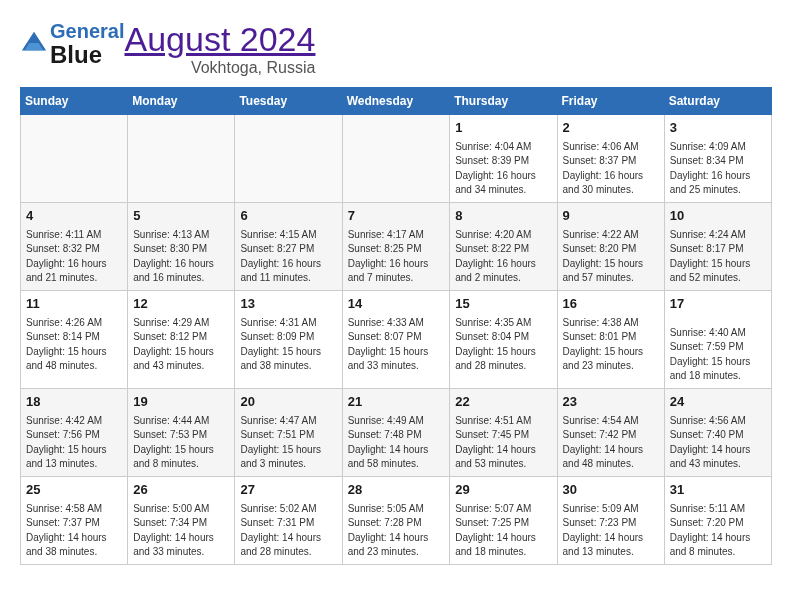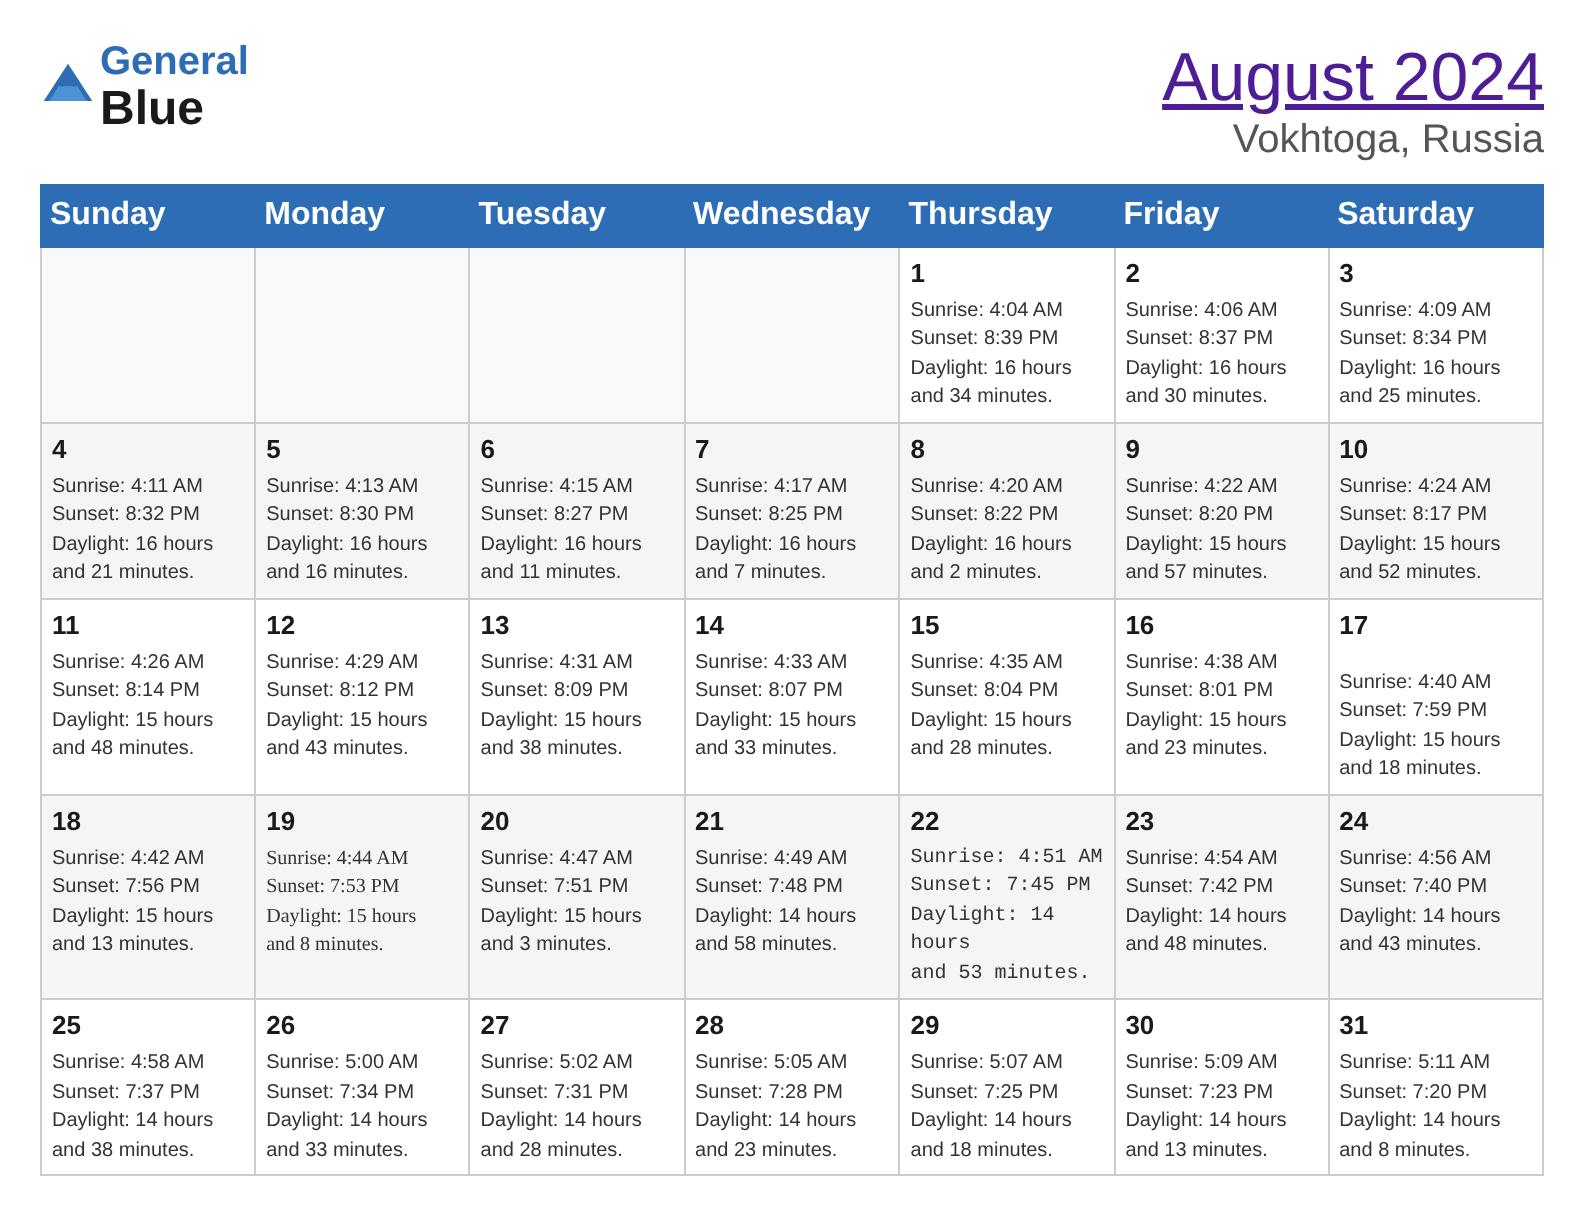--- a/index.html
+++ b/index.html
@@ -5,21 +5,20 @@
     * { box-sizing: border-box; margin: 0; padding: 0; }
     body {
       font-family: Arial, sans-serif;
       background: #fff;
       width: 792px;
       min-height: 612px;
       padding: 20px;
     }
     .header {
       display: flex;
-      justify-content: space-between;
       align-items: flex-start;
       margin-bottom: 10px;
     }
     .logo {
       display: flex;
       align-items: center;
     }
     .logo-icon {
       width: 28px;
       height: 28px;
@@ -28,34 +27,34 @@
     .title-block {
       text-align: right;
     }
     .month-title {
       font-size: 34px;
       font-weight: 300;
       color: #4c1d95;
       text-decoration: underline;
     }
     .location {
-      font-size: 20px;
+      font-size: 16px;
       color: #555;
     }
     .calendar {
       width: 100%;
       border-collapse: collapse;
       font-size: 11px;
     }
     .calendar th {
       background-color: #2d6db5;
       color: #fff;
       padding: 6px 4px;
       text-align: left;
-      font-size: 16px;
+      font-size: 12px;
       font-weight: 600;
       border: 1px solid #2d6db5;
     }
     .calendar td {
       vertical-align: top;
       border: 1px solid #ccc;
       padding: 4px 5px;
       height: 88px;
       width: 108px;
       background: #fff;
@@ -252,42 +251,42 @@
       <tr>
         <td>
           <span class="day-num">18</span>
           <div class="day-info" style="white-space: pre-line;">Sunrise: 4:42 AM
 Sunset: 7:56 PM
 Daylight: 15 hours
 and 13 minutes.</div>
         </td>
         <td>
           <span class="day-num">19</span>
-          <div class="day-info" style="white-space: pre-line; font-family: Liberation Serif, serif;">Sunrise: 4:44 AM
+          <div class="day-info" style="white-space: pre-line;">Sunrise: 4:44 AM
 Sunset: 7:53 PM
 Daylight: 15 hours
 and 8 minutes.</div>
         </td>
         <td>
           <span class="day-num">20</span>
           <div class="day-info" style="white-space: pre-line;">Sunrise: 4:47 AM
 Sunset: 7:51 PM
 Daylight: 15 hours
 and 3 minutes.</div>
         </td>
         <td>
           <span class="day-num">21</span>
           <div class="day-info" style="white-space: pre-line;">Sunrise: 4:49 AM
 Sunset: 7:48 PM
 Daylight: 14 hours
 and 58 minutes.</div>
         </td>
         <td>
           <span class="day-num">22</span>
-          <div class="day-info" style="white-space: pre-line; font-family: Liberation Mono, monospace;">Sunrise: 4:51 AM
+          <div class="day-info" style="white-space: pre-line;">Sunrise: 4:51 AM
 Sunset: 7:45 PM
 Daylight: 14 hours
 and 53 minutes.</div>
         </td>
         <td>
           <span class="day-num">23</span>
           <div class="day-info" style="white-space: pre-line;">Sunrise: 4:54 AM
 Sunset: 7:42 PM
 Daylight: 14 hours
 and 48 minutes.</div>

